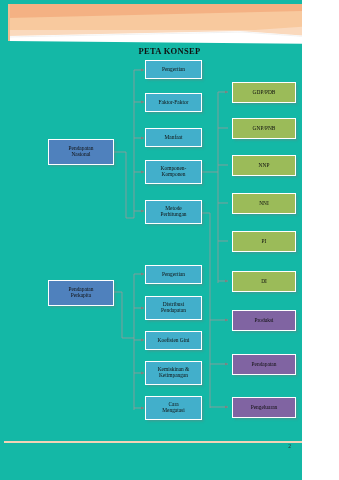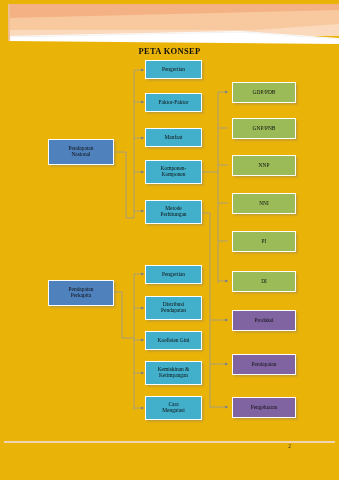--- a/index.html
+++ b/index.html
@@ -5,23 +5,23 @@
   html, body {
     margin: 0;
     padding: 0;
     background: #ffffff;
   }
   body {
     font-family: "Liberation Serif", serif;
   }
   #page {
     position: relative;
-    width: 339px;
+    width: 302px;
     height: 480px;
-    background: #eab308;
+    background: #14b8a6;
     overflow: hidden;
   }
 
   
   #header-banner {
     position: absolute;
     left: 0; top: 0;
     width: 339px;
     height: 48px;
     overflow: hidden;

